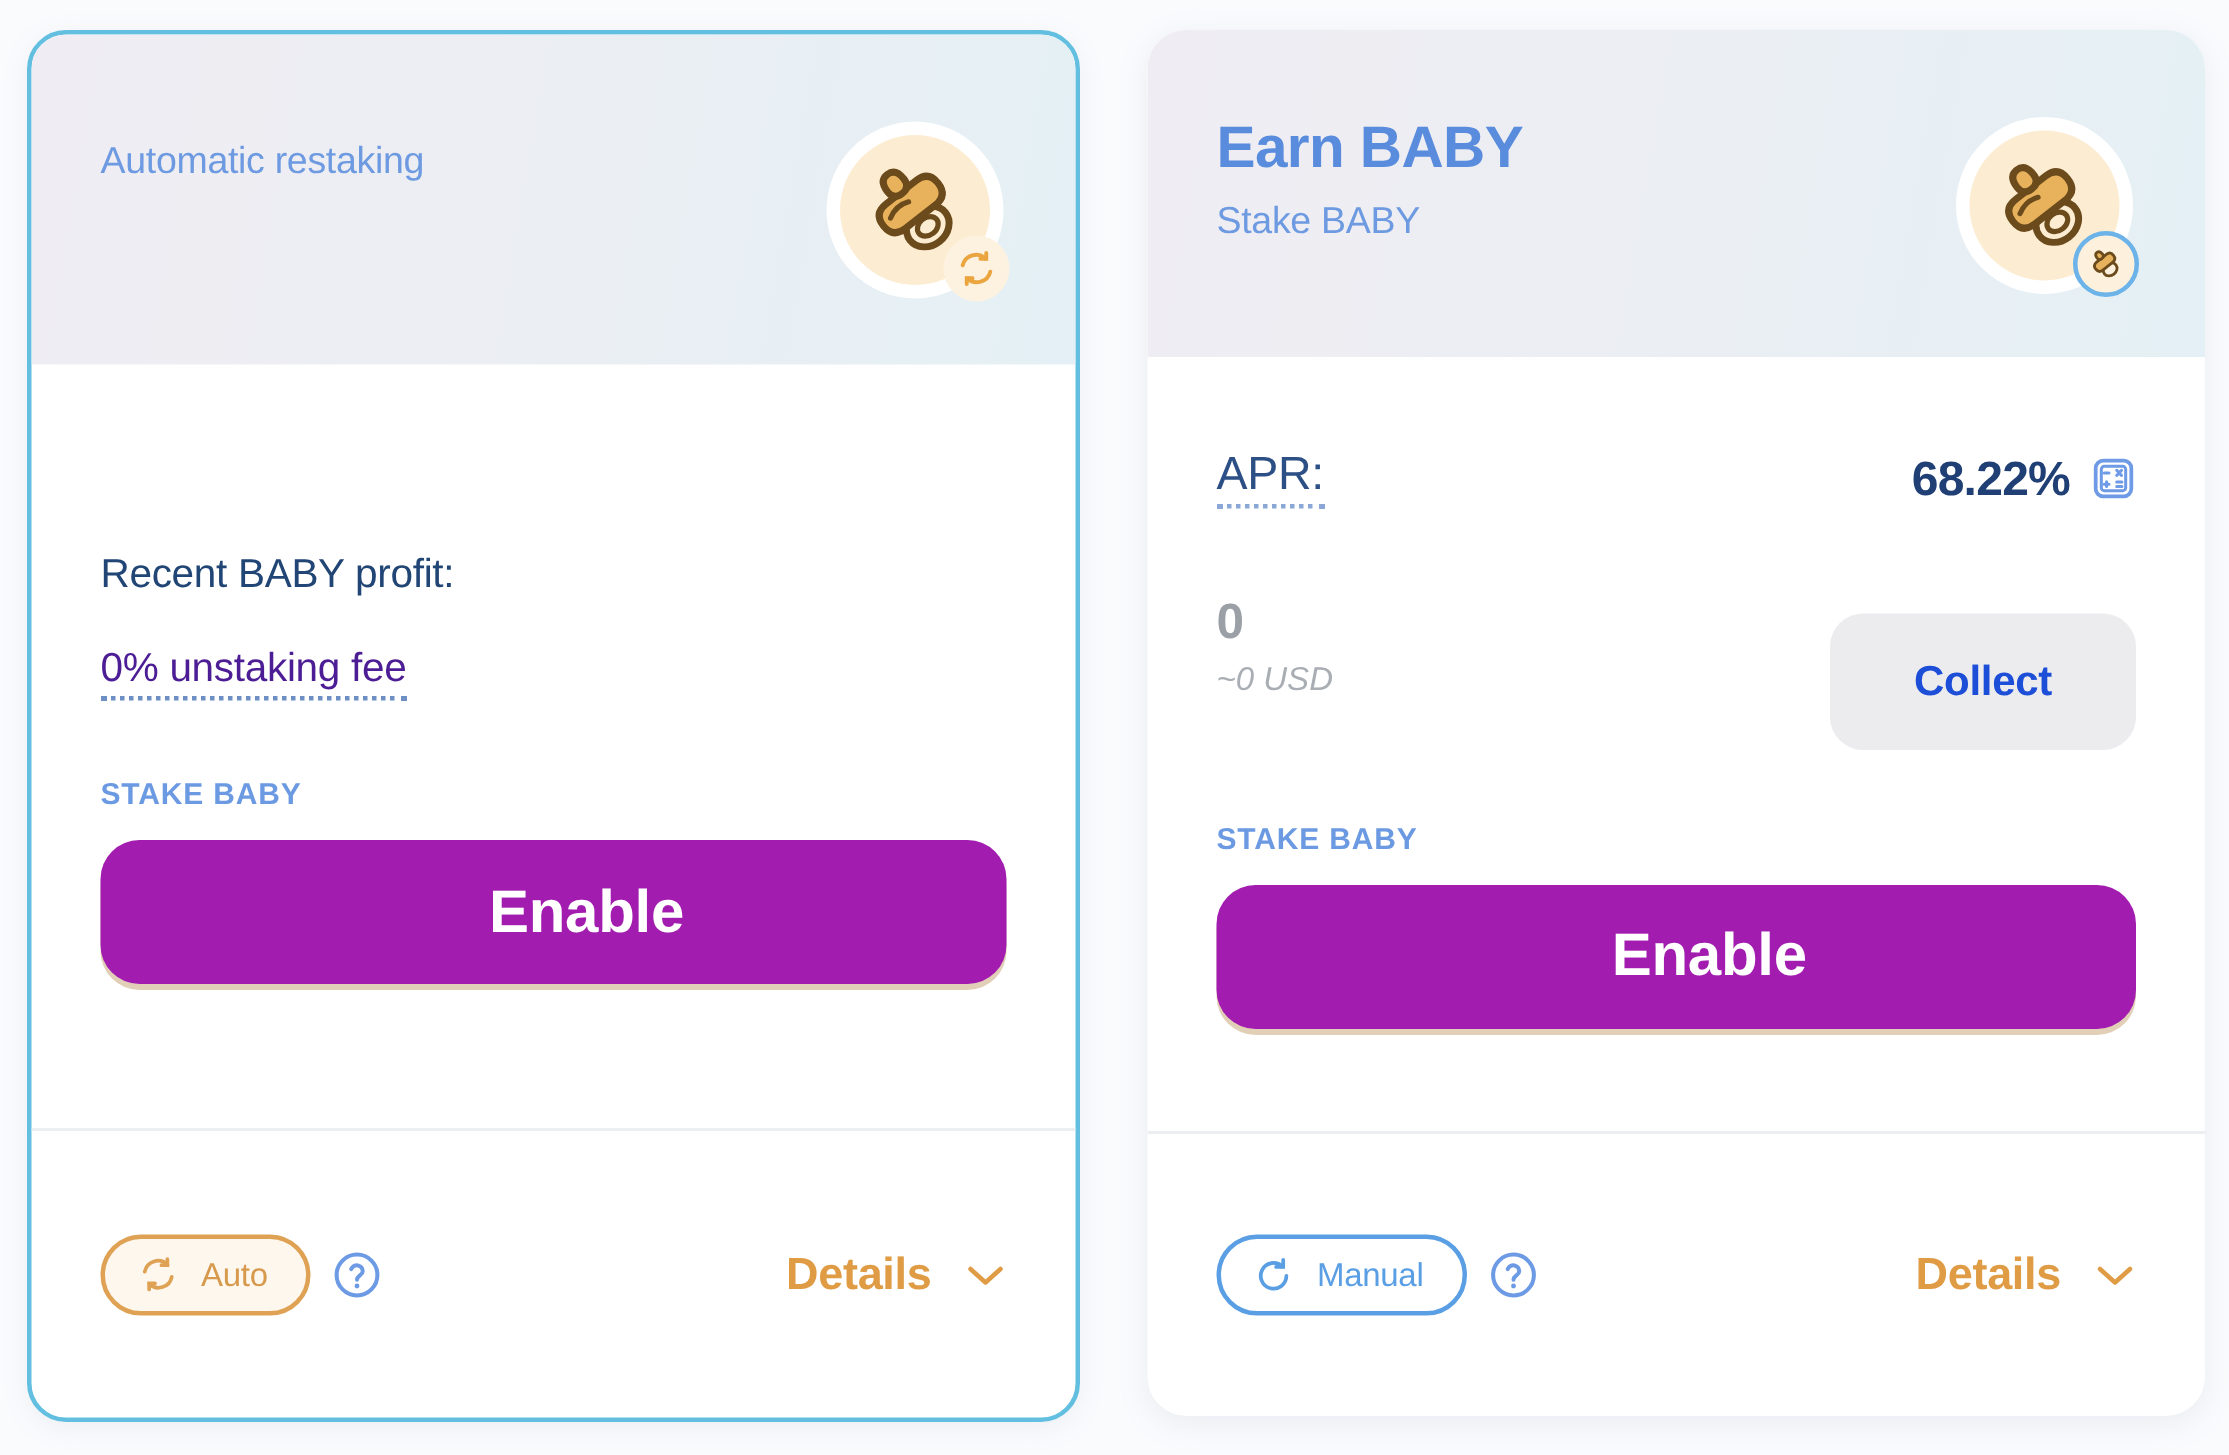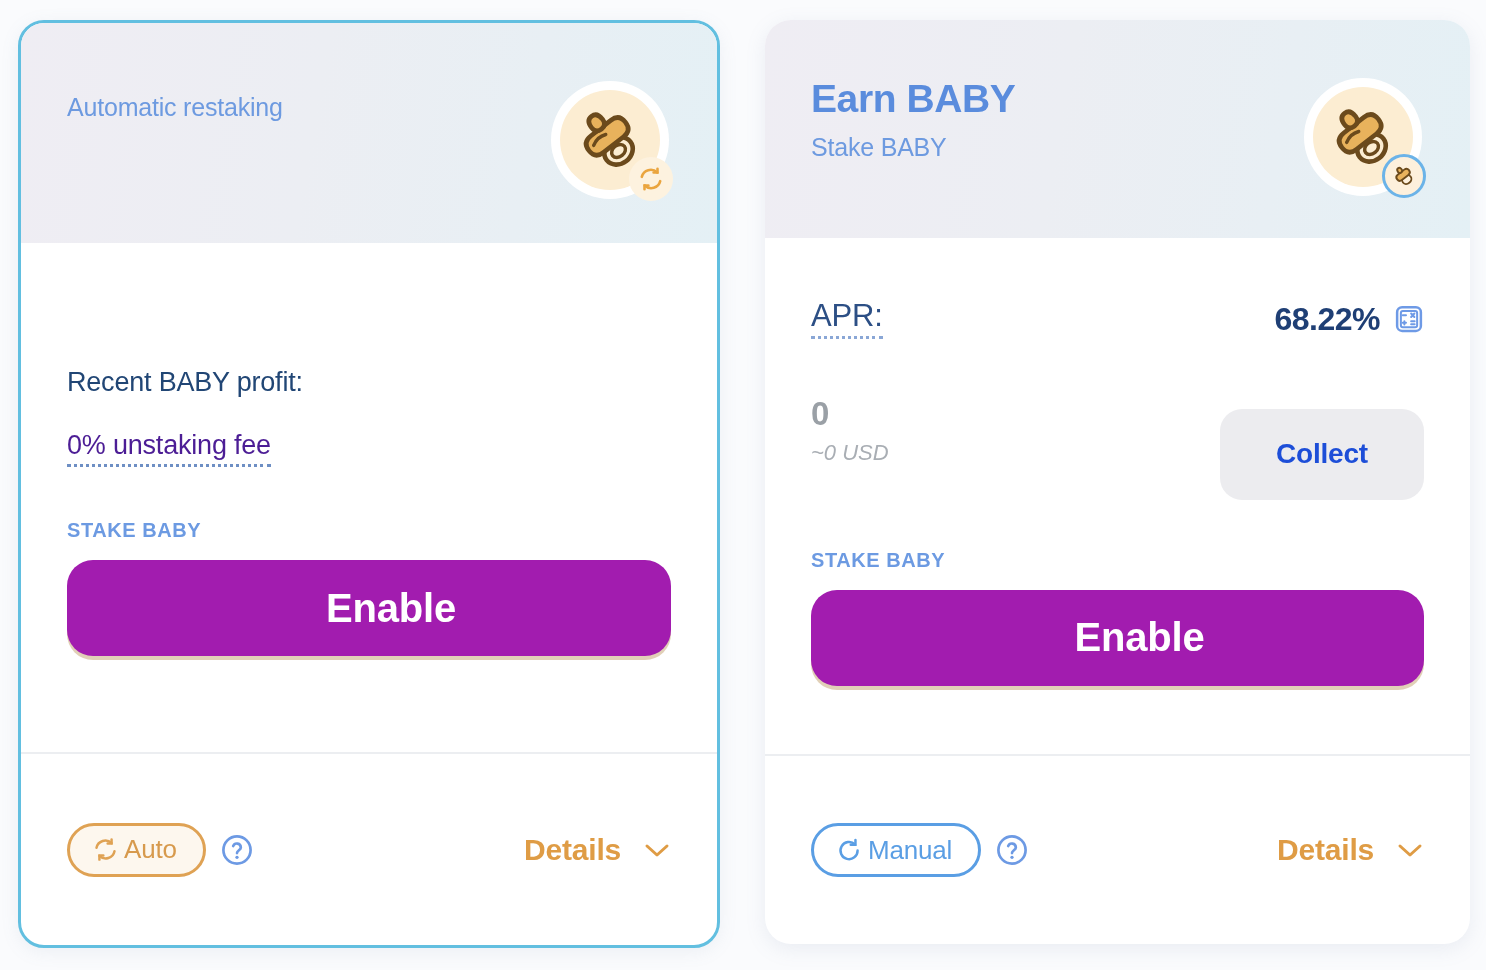--- a/index.html
+++ b/index.html
@@ -207,25 +207,25 @@
     height: 193px;
     padding: 0 46px;
     display: flex;
     align-items: center;
     justify-content: space-between;
   }
   .card.earn .card-footer { height: 190px; }
   .footer-left { display: flex; align-items: center; gap: 14px; }
 
   .mode-pill {
-    display: flex; align-items: center; gap: 5px;
+    display: flex; align-items: center; gap: 15px;
     height: 54px;
     padding: 0 26px 0 22px;
     border-radius: 30px;
-    font-size: 26px;
+    font-size: 22px;
     font-weight: 400;
     letter-spacing: -0.2px;
     cursor: pointer;
     background: #ffffff;
   }
   .mode-pill.auto {
     border: 3px solid #dfa254;
     background: #fdf7ee;
     color: #d79a4d;
   }

